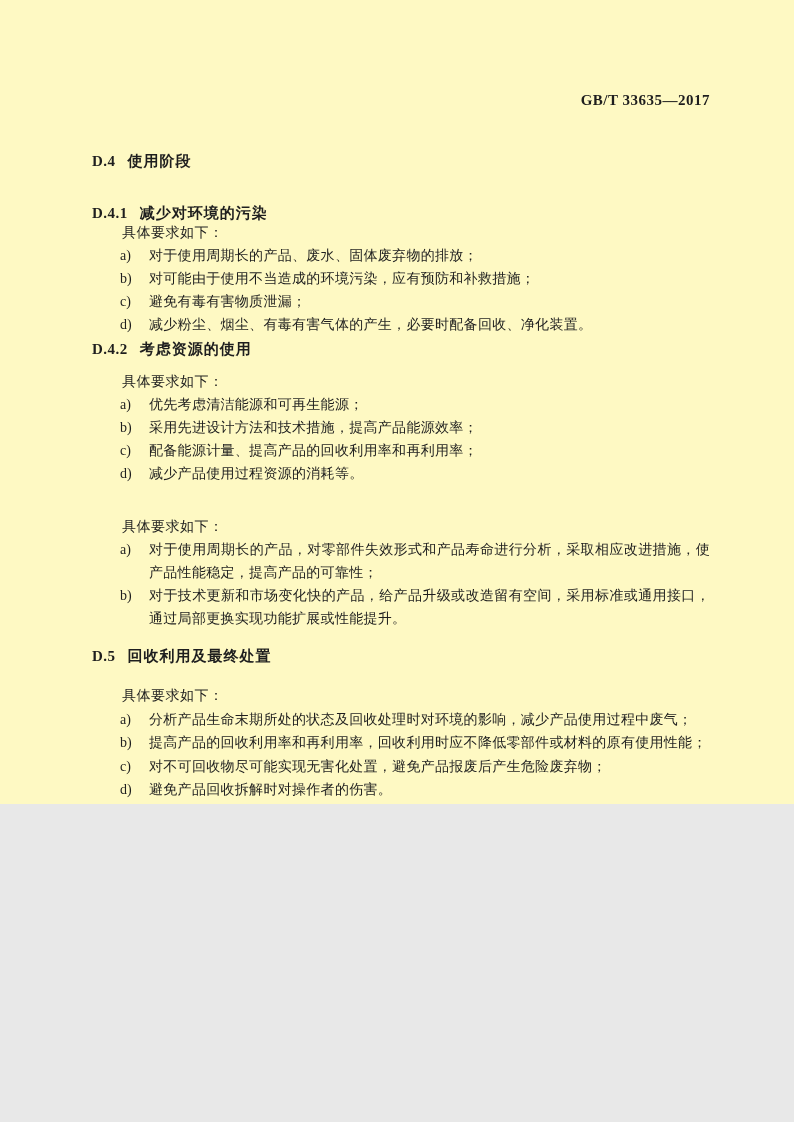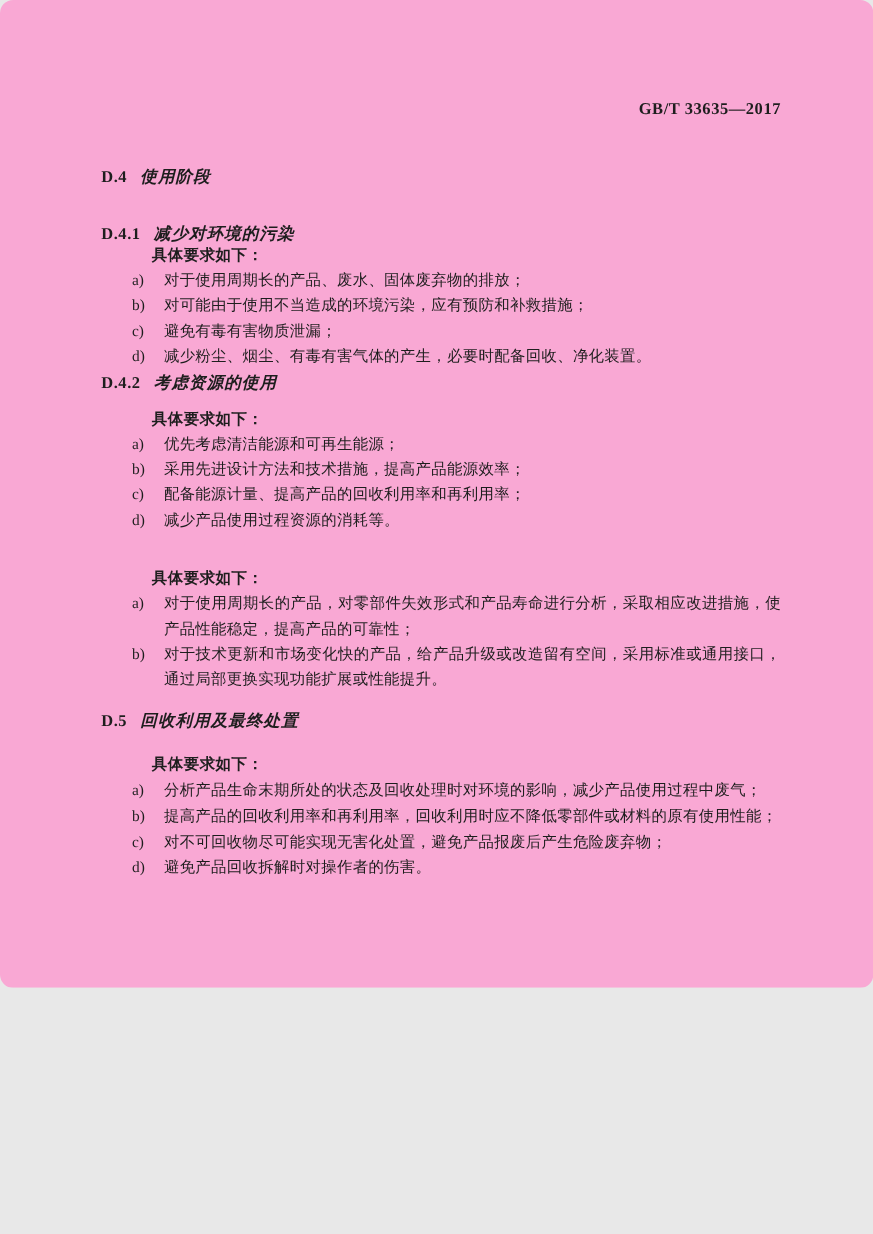--- a/index.html
+++ b/index.html
@@ -3,27 +3,26 @@
 <meta charset="utf-8">
 <style>
   html, body {
     margin: 0;
     padding: 0;
     background: #e8e8e8;
   }
   .page {
     position: relative;
     width: 794px;
-    height: 898px;
+    height: 804px;
     margin: 0 auto;
-    background: #f9a8d4;
+    background: #fef9c3;
     overflow: hidden;
     font-family: "Liberation Serif", "DejaVu Serif", serif;
     color: #1e1e1e;
-    border-radius: 12px;
   }
   .doc-header {
     position: absolute;
     top: 92px;
     right: 84px;
     font-size: 15px;
     font-weight: bold;
     letter-spacing: 0.5px;
     white-space: nowrap;
   }
@@ -36,34 +35,32 @@
     white-space: nowrap;
   }
   .heading .hid {
     font-family: Liberation Serif, serif;
     margin-right: 12px;
     letter-spacing: 0.5px;
   }
   .heading .htitle {
     font-family: "Liberation Sans", "DejaVu Sans", sans-serif;
     letter-spacing: 1px;
-    font-style: italic;
   }
   .group {
     position: absolute;
     left: 120px;
     width: 590px;
     font-size: 14px;
     line-height: 23px;
   }
   .group.lh-lg { line-height: 23.5px; }
   .intro {
-    margin-left: 18px;
+    margin-left: 2px;
     letter-spacing: 0.5px;
-    font-weight: bold;
   }
   .item {
     position: relative;
     padding-left: 29px;
   }
   .item .marker {
     position: absolute;
     left: 0;
     top: 0;
     font-family: "Liberation Serif", "DejaVu Serif", serif;

